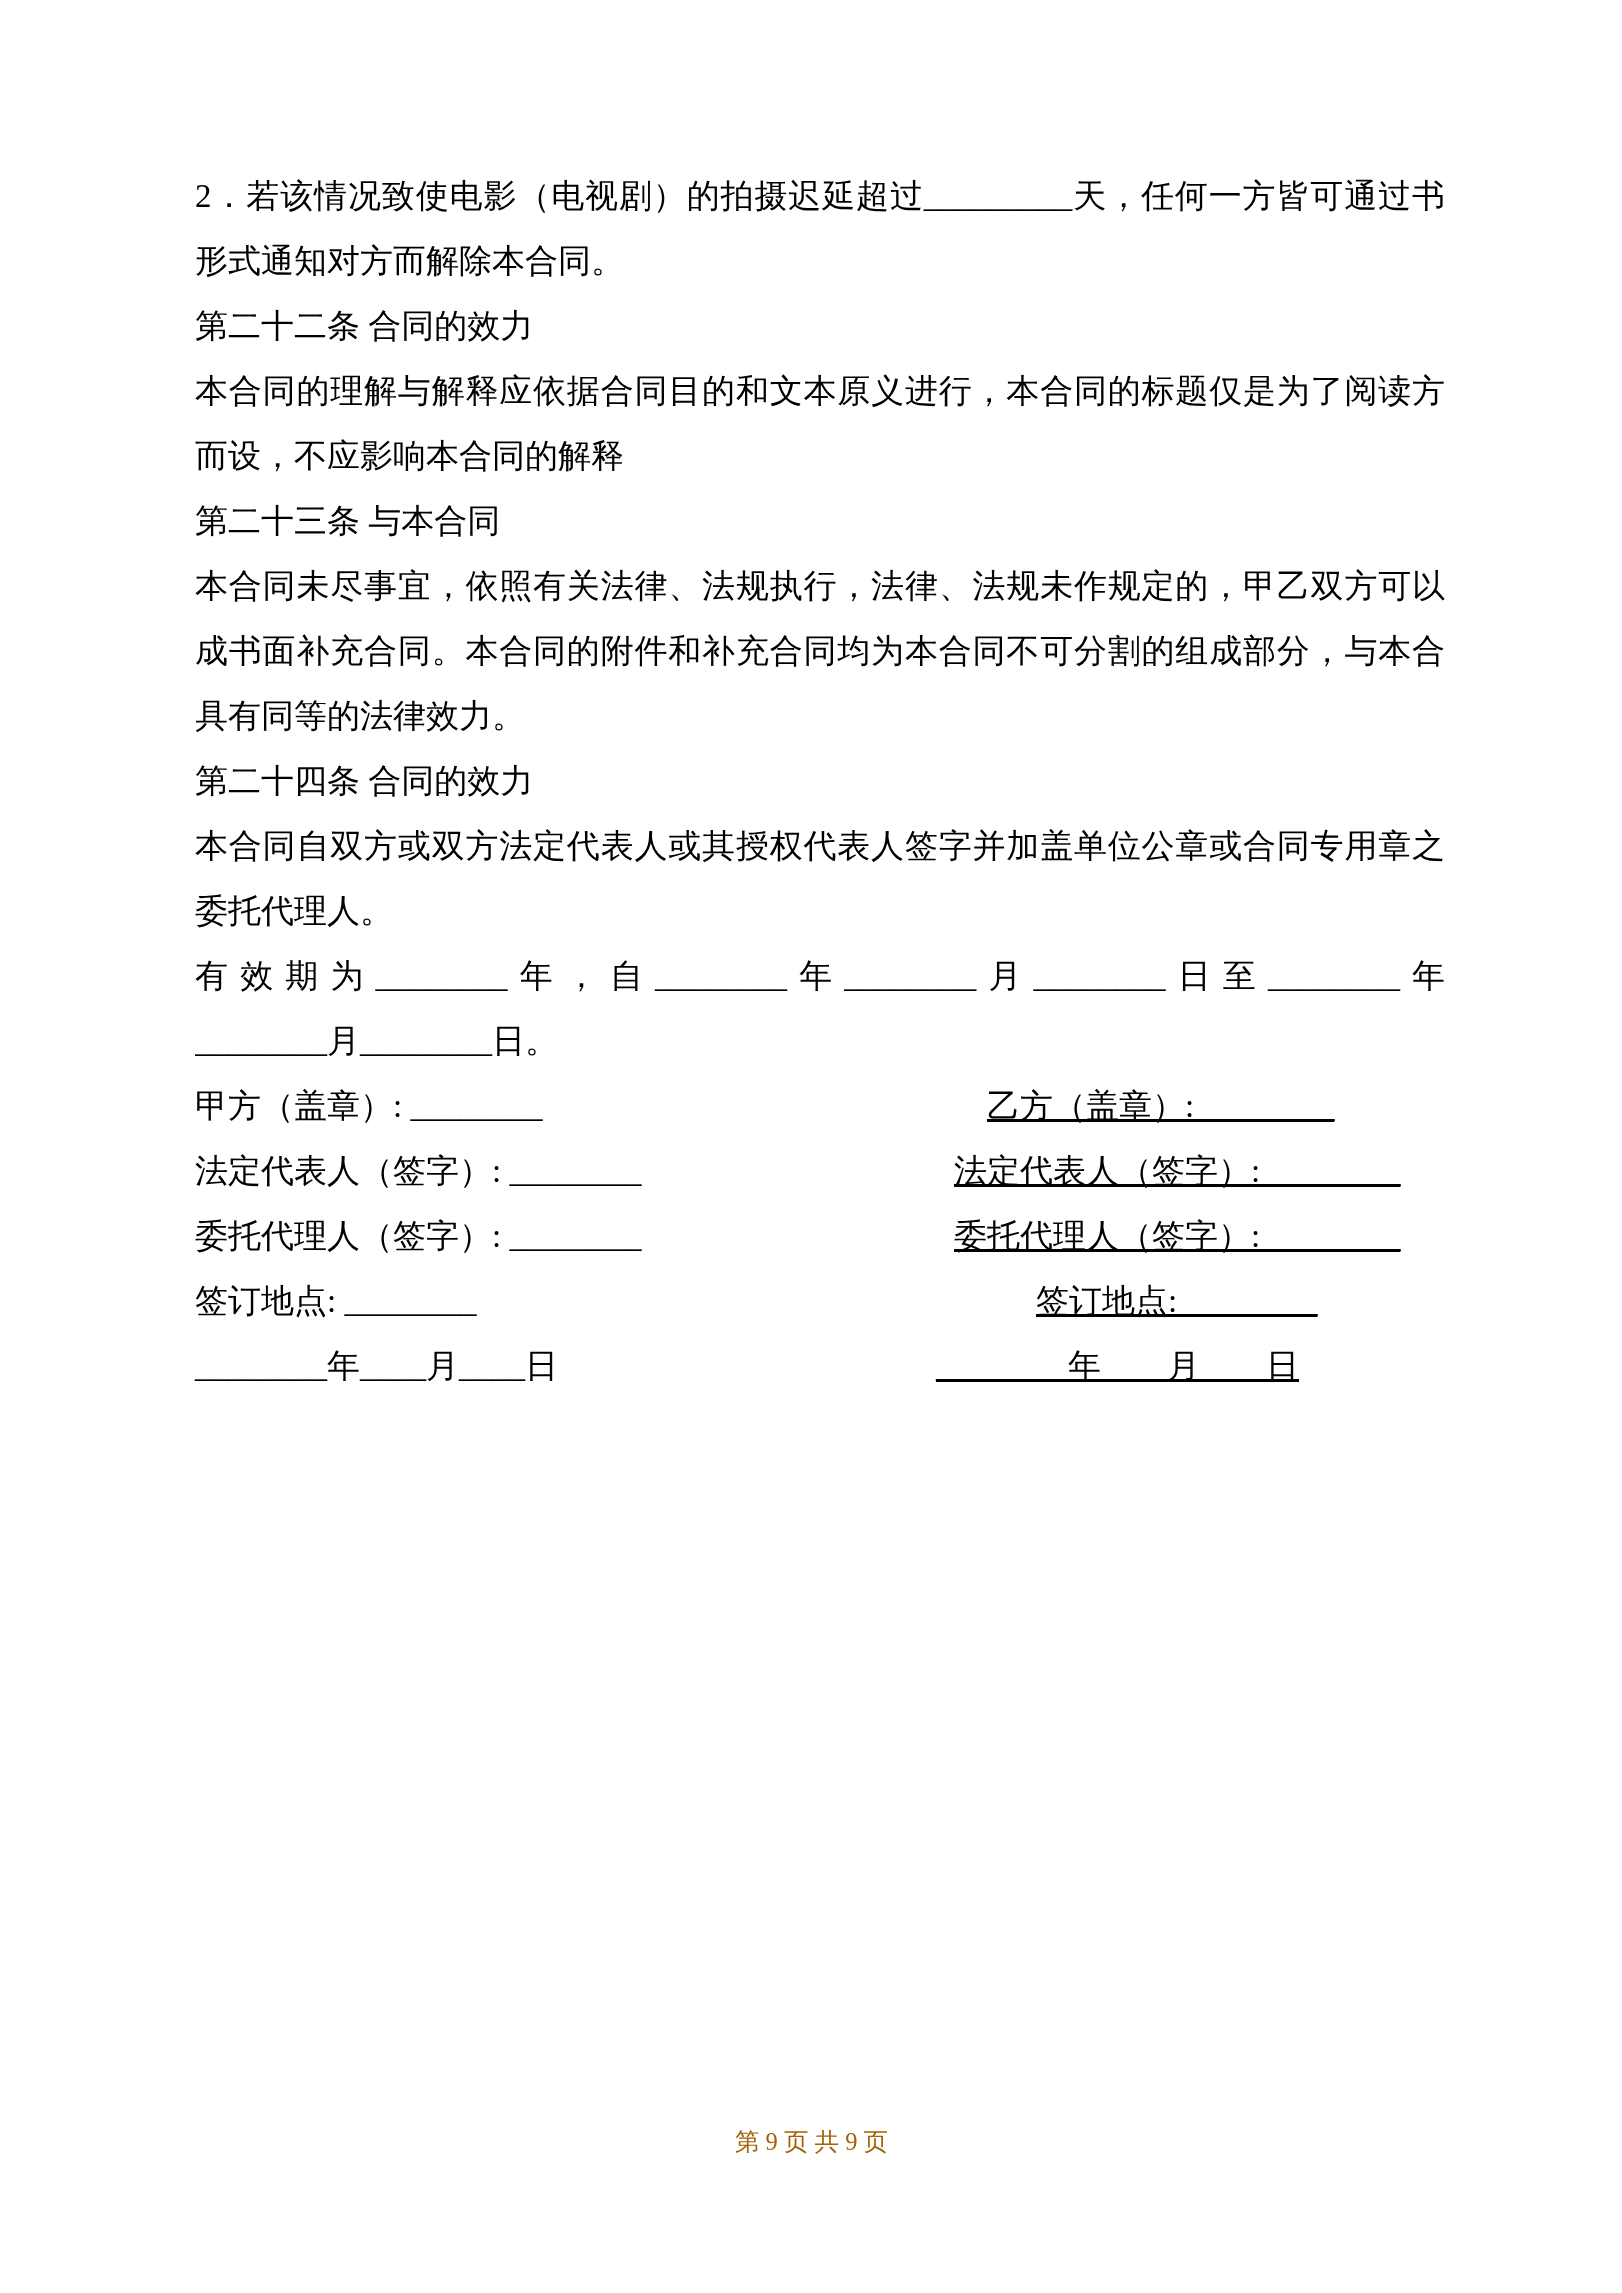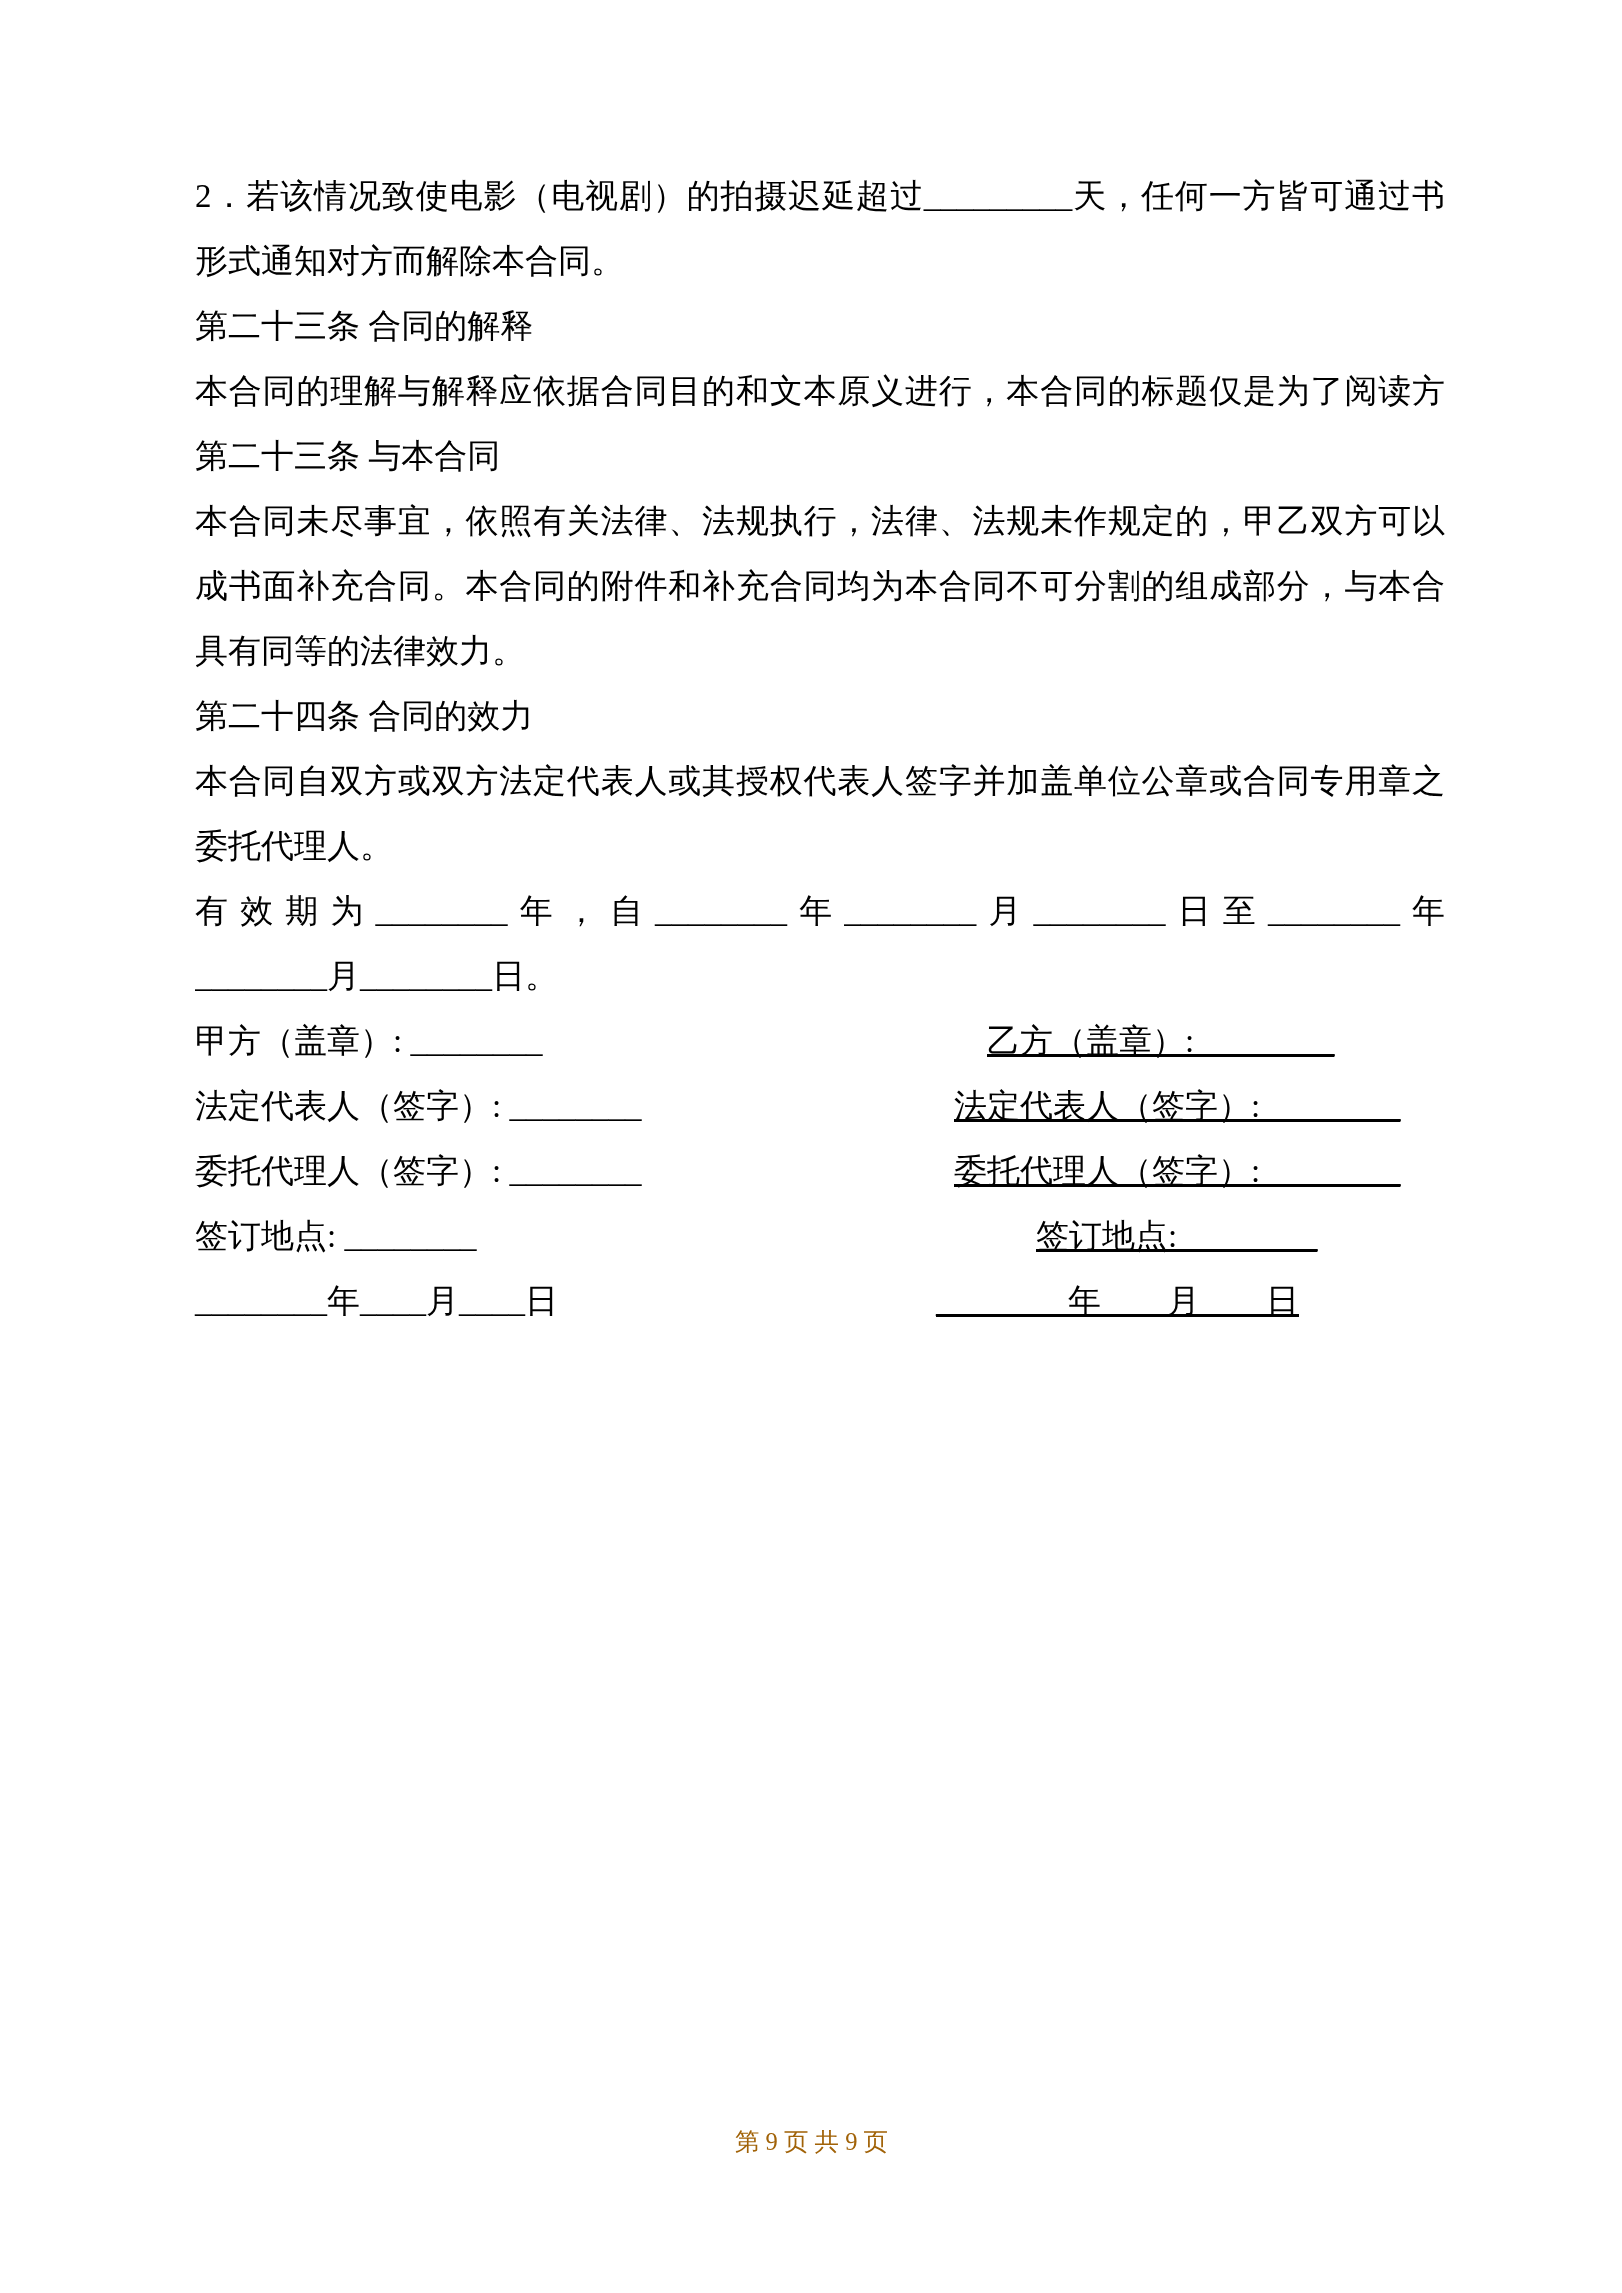--- a/index.html
+++ b/index.html
@@ -64,22 +64,23 @@
   }
 </style>
 </head>
 <body>
 
 <div class="page">
   <div class="content">
 
     <div class="line justify">2．若该情况致使电影（电视剧）的拍摄迟延超过_________天，任何一方皆可通过书面</div>
     <div class="line">形式通知对方而解除本合同。</div>
-    <div class="line">第二十三条 合同的解释</div>
+    <div class="line">第二十二条 合同的效力</div>
     <div class="line justify">本合同的理解与解释应依据合同目的和文本原义进行，本合同的标题仅是为了阅读方便</div>
+    <div class="line">而设，不应影响本合同的解释</div>
     <div class="line">第二十三条 与本合同</div>
     <div class="line justify">本合同未尽事宜，依照有关法律、法规执行，法律、法规未作规定的，甲乙双方可以达</div>
     <div class="line justify">成书面补充合同。本合同的附件和补充合同均为本合同不可分割的组成部分，与本合同</div>
     <div class="line">具有同等的法律效力。</div>
     <div class="line">第二十四条 合同的效力</div>
     <div class="line justify">本合同自双方或双方法定代表人或其授权代表人签字并加盖单位公章或合同专用章之</div>
     <div class="line">委托代理人。</div>
     <div class="line justify">有效期为________年，自________年________月________日至________年</div>
     <div class="line">________月________日。</div>
 

